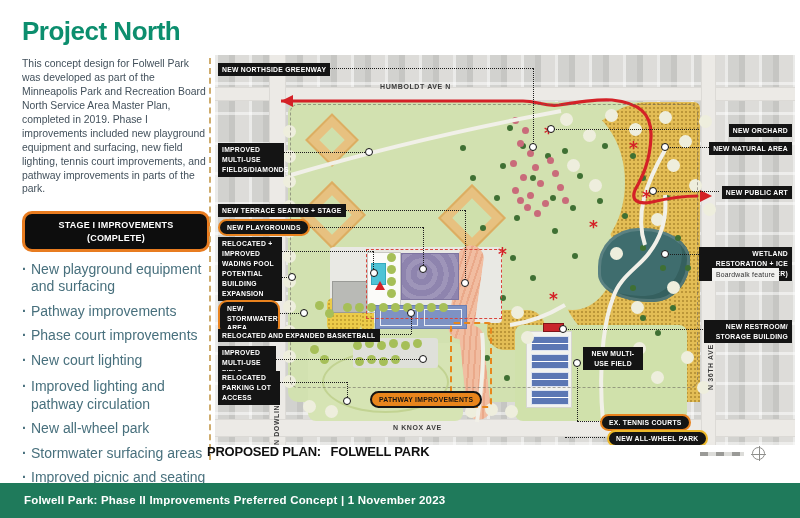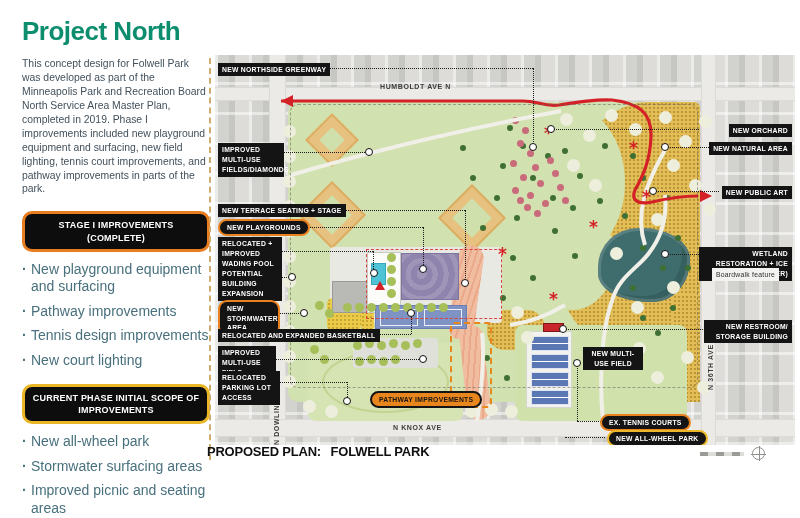--- a/index.html
+++ b/index.html
@@ -103,26 +103,26 @@
 <div class="slide">
 
   <div class="left-col">
     <div class="title">Project North</div>
     <div class="intro">This concept design for Folwell Park was developed as part of the Minneapolis Park and Recreation Board North Service Area Master Plan, completed in 2019. Phase I improvements included new playground equipment and surfacing, new field lighting, tennis court improvements, and pathway improvements in parts of the park.</div>
 
     <div class="phase-box">STAGE I IMPROVEMENTS (COMPLETE)</div>
     <ul class="bullets">
       <li>New playground equipment and surfacing</li>
       <li>Pathway improvements</li>
-      <li>Tennis design improvements</li>
+      <li>Phase court improvements</li>
       <li>New court lighting</li>
     </ul>
 
-    <div class="phase-box gold">CURRENT PHASE INITIAL SCOPE OF IMPROVEMENTS</div>
     <ul class="bullets">
+      <li>Improved lighting and pathway circulation</li>
       <li>New all-wheel park</li>
       <li>Stormwater surfacing areas</li>
       <li>Improved picnic and seating areas</li>
     </ul>
   </div>
 
   <div class="divider"></div>
 
   <div class="map">
     <div class="aerial"></div>
@@ -278,13 +278,16 @@
     <div class="streetlbl" style="left:178px;top:369px;">N KNOX AVE</div>
     <div class="streetlbl v" style="left:492px;top:335px;">N 36TH AVE</div>
   </div>
 
   <div class="plan-caption">
     <span>PROPOSED PLAN:</span><span class="gap"></span><span>FOLWELL PARK</span>
   </div>
   <div class="scalebar"></div>
   <div class="compass"></div>
 
+  <div class="footer">
+    <span>Folwell Park: Phase II Improvements Preferred Concept  |  1 November 2023</span>
+  </div>
 </div>
 
 </body></html>

